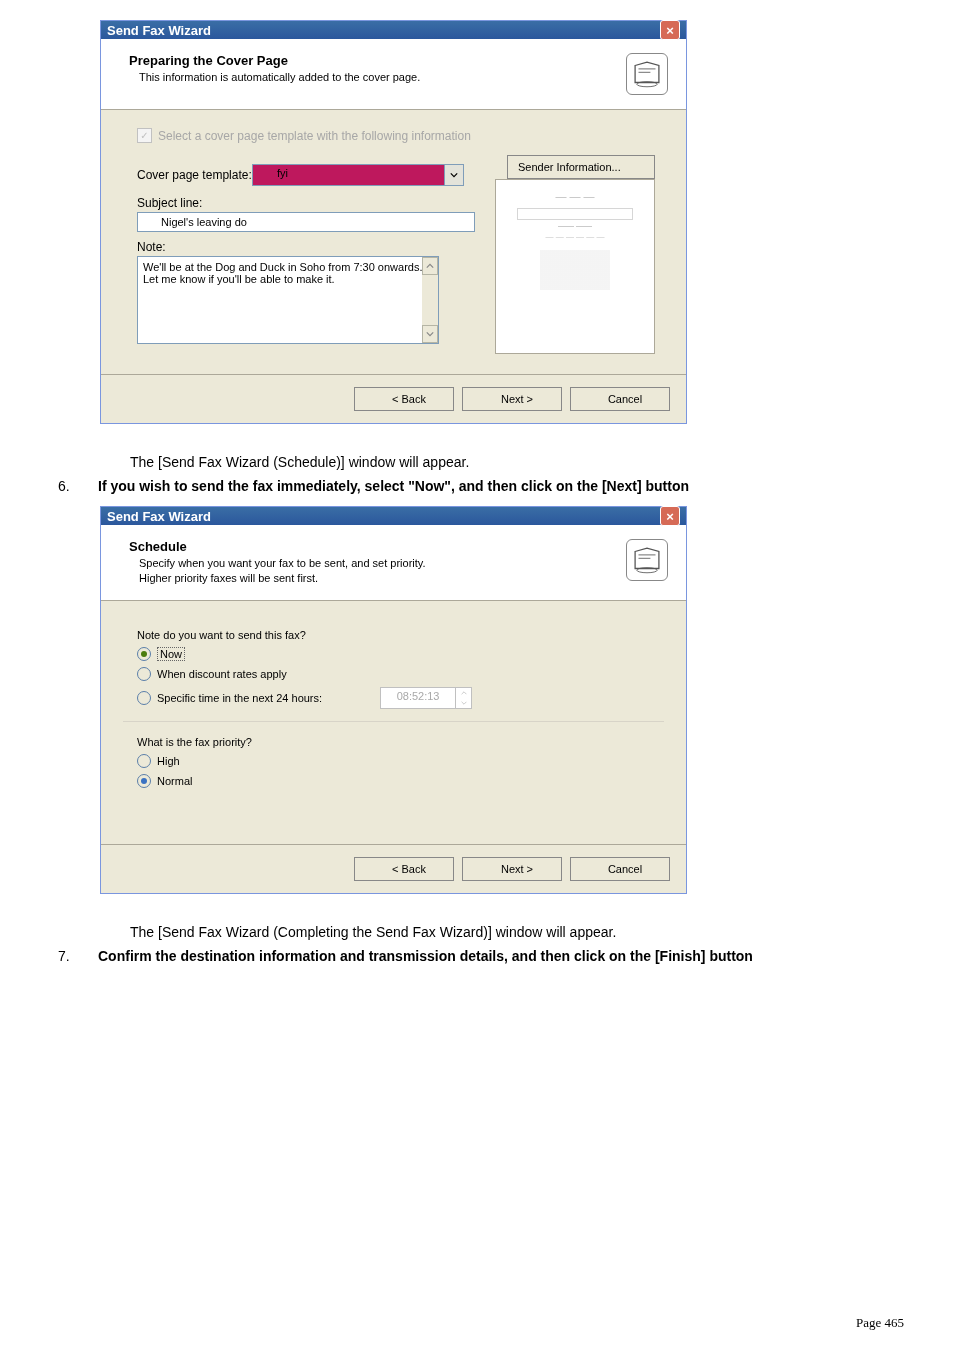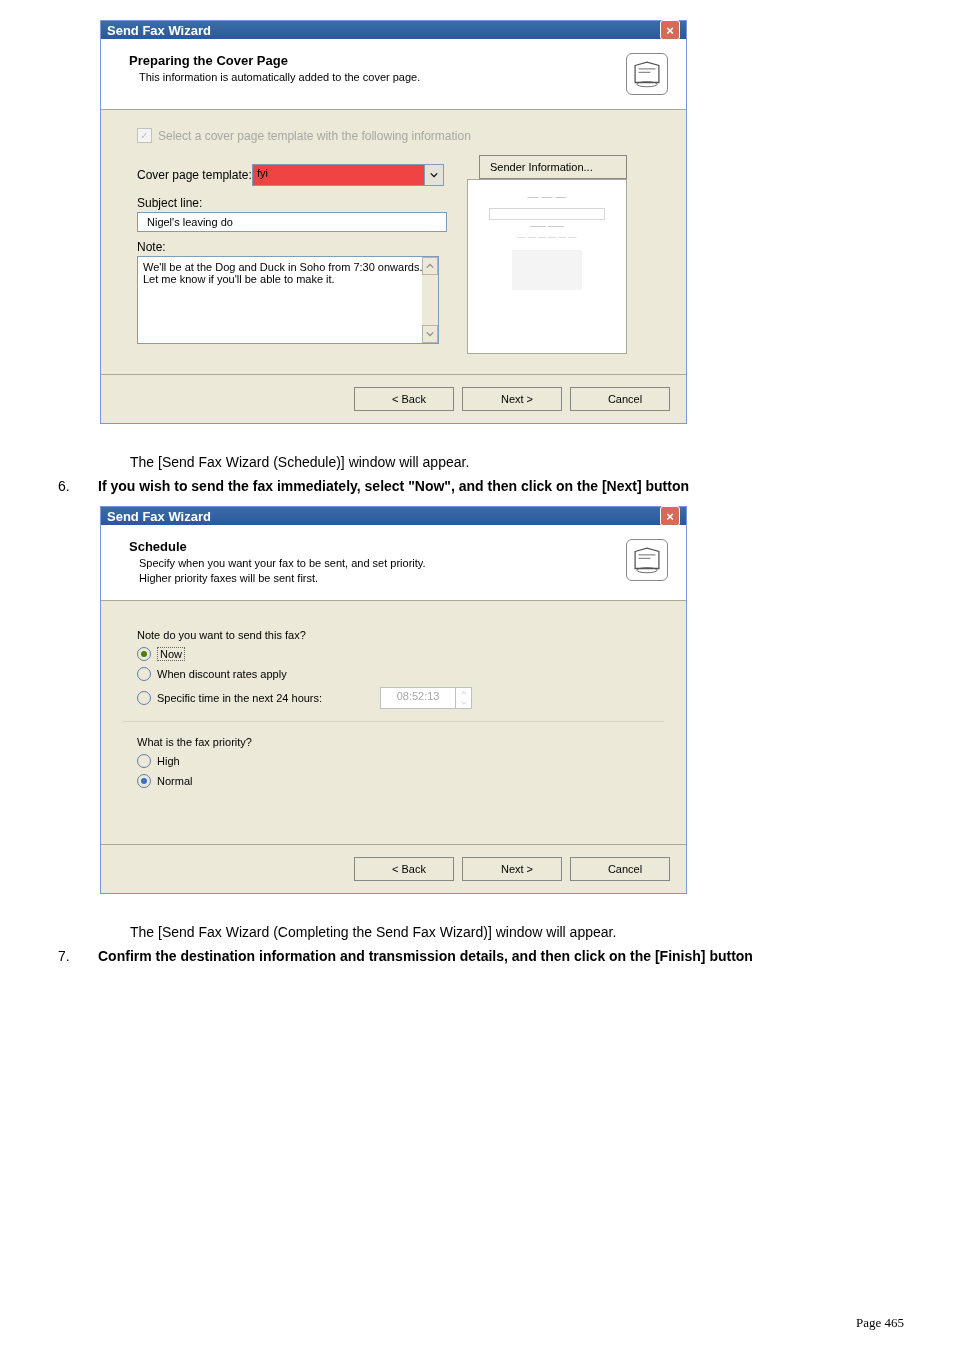--- a/index.html
+++ b/index.html
@@ -13,28 +13,28 @@
   .banner-text .b-title{font-weight:bold;font-size:13px;margin-bottom:2px;}
   .banner-text .b-desc{font-size:11px;color:#000;line-height:1.35;padding-left:10px;}
   .banner-icon{width:40px;height:40px;border:1px solid #888;background:#fff;border-radius:6px;display:flex;align-items:center;justify-content:center;margin-left:10px;}
   .banner-icon svg{width:34px;height:34px;}
   .body-area{padding:14px 22px 10px 22px;}
   .chk-row{display:flex;align-items:center;margin:4px 0 12px 14px;}
   .chk{width:13px;height:13px;border:1px solid #c1c1c1;background:#f4f4f4;margin-right:6px;display:flex;align-items:center;justify-content:center;color:#c1c1c1;font-size:10px;line-height:1;}
   .chk-label{color:#a7a7a7;}
   .row{display:flex;align-items:center;margin:6px 0 10px 14px;}
   .row label{width:115px;}
-  .combo{display:flex;border:1px solid #7f9db9;background:#ef4444;height:20px;width:190px;}
+  .combo{display:flex;border:1px solid #7f9db9;background:#be185d;height:20px;width:190px;padding-left:20px;}
   .combo .cval{flex:1;padding:2px 4px;font-size:11px;}
   .combo .carrow{width:18px;border-left:1px solid #7f9db9;background:#e3e3da;display:flex;align-items:center;justify-content:center;}
   .combo .carrow svg{width:8px;height:8px;}
   .btn{background:#ece9d8;border:1px solid #888;height:22px;padding:0 10px;font-size:11px;display:inline-flex;align-items:center;}
   .sender-btn{margin-left:32px;min-width:110px;text-decoration:none;color:#000;}
   .field-label{margin:6px 0 2px 14px;}
-  .textbox{margin:0 0 8px 14px;border:1px solid #7f9db9;background:#fff;padding:3px 9px;font-size:11px;}
+  .textbox{margin:0 0 8px 14px;border:1px solid #7f9db9;background:#fff;padding:3px 23px;font-size:11px;}
   .textarea{margin:0 0 10px 14px;border:1px solid #7f9db9;background:#fff;padding:4px 5px;font-size:11px;height:78px;width:290px;position:relative;}
   .textarea .scroll{position:absolute;right:0;top:0;bottom:0;width:16px;background:#ece9d8;display:flex;flex-direction:column;justify-content:space-between;}
   .scrollbtn{height:16px;border:1px solid #b5b5a5;display:flex;align-items:center;justify-content:center;}
   .two-col{display:flex;align-items:flex-end;}
   .left-col{flex:0 0 320px;}
   .preview-box{border:1px solid #aca899;background:#fff;width:160px;height:175px;margin-left:20px;display:flex;flex-direction:column;align-items:center;justify-content:flex-start;padding:10px 8px;box-sizing:border-box;}
   .preview-box .line{font-size:8px;color:#999;margin:1px 0;}
   .preview-box .big{font-size:11px;color:#bbb;}
   .preview-box .grid{width:70px;height:40px;margin-top:8px;background-image:linear-gradient(0deg,#e4e4e4 0%,#e4e4e4 100%);opacity:.4;}
   .divider{border-top:1px solid #aca899;margin:10px 0 0 0;}

